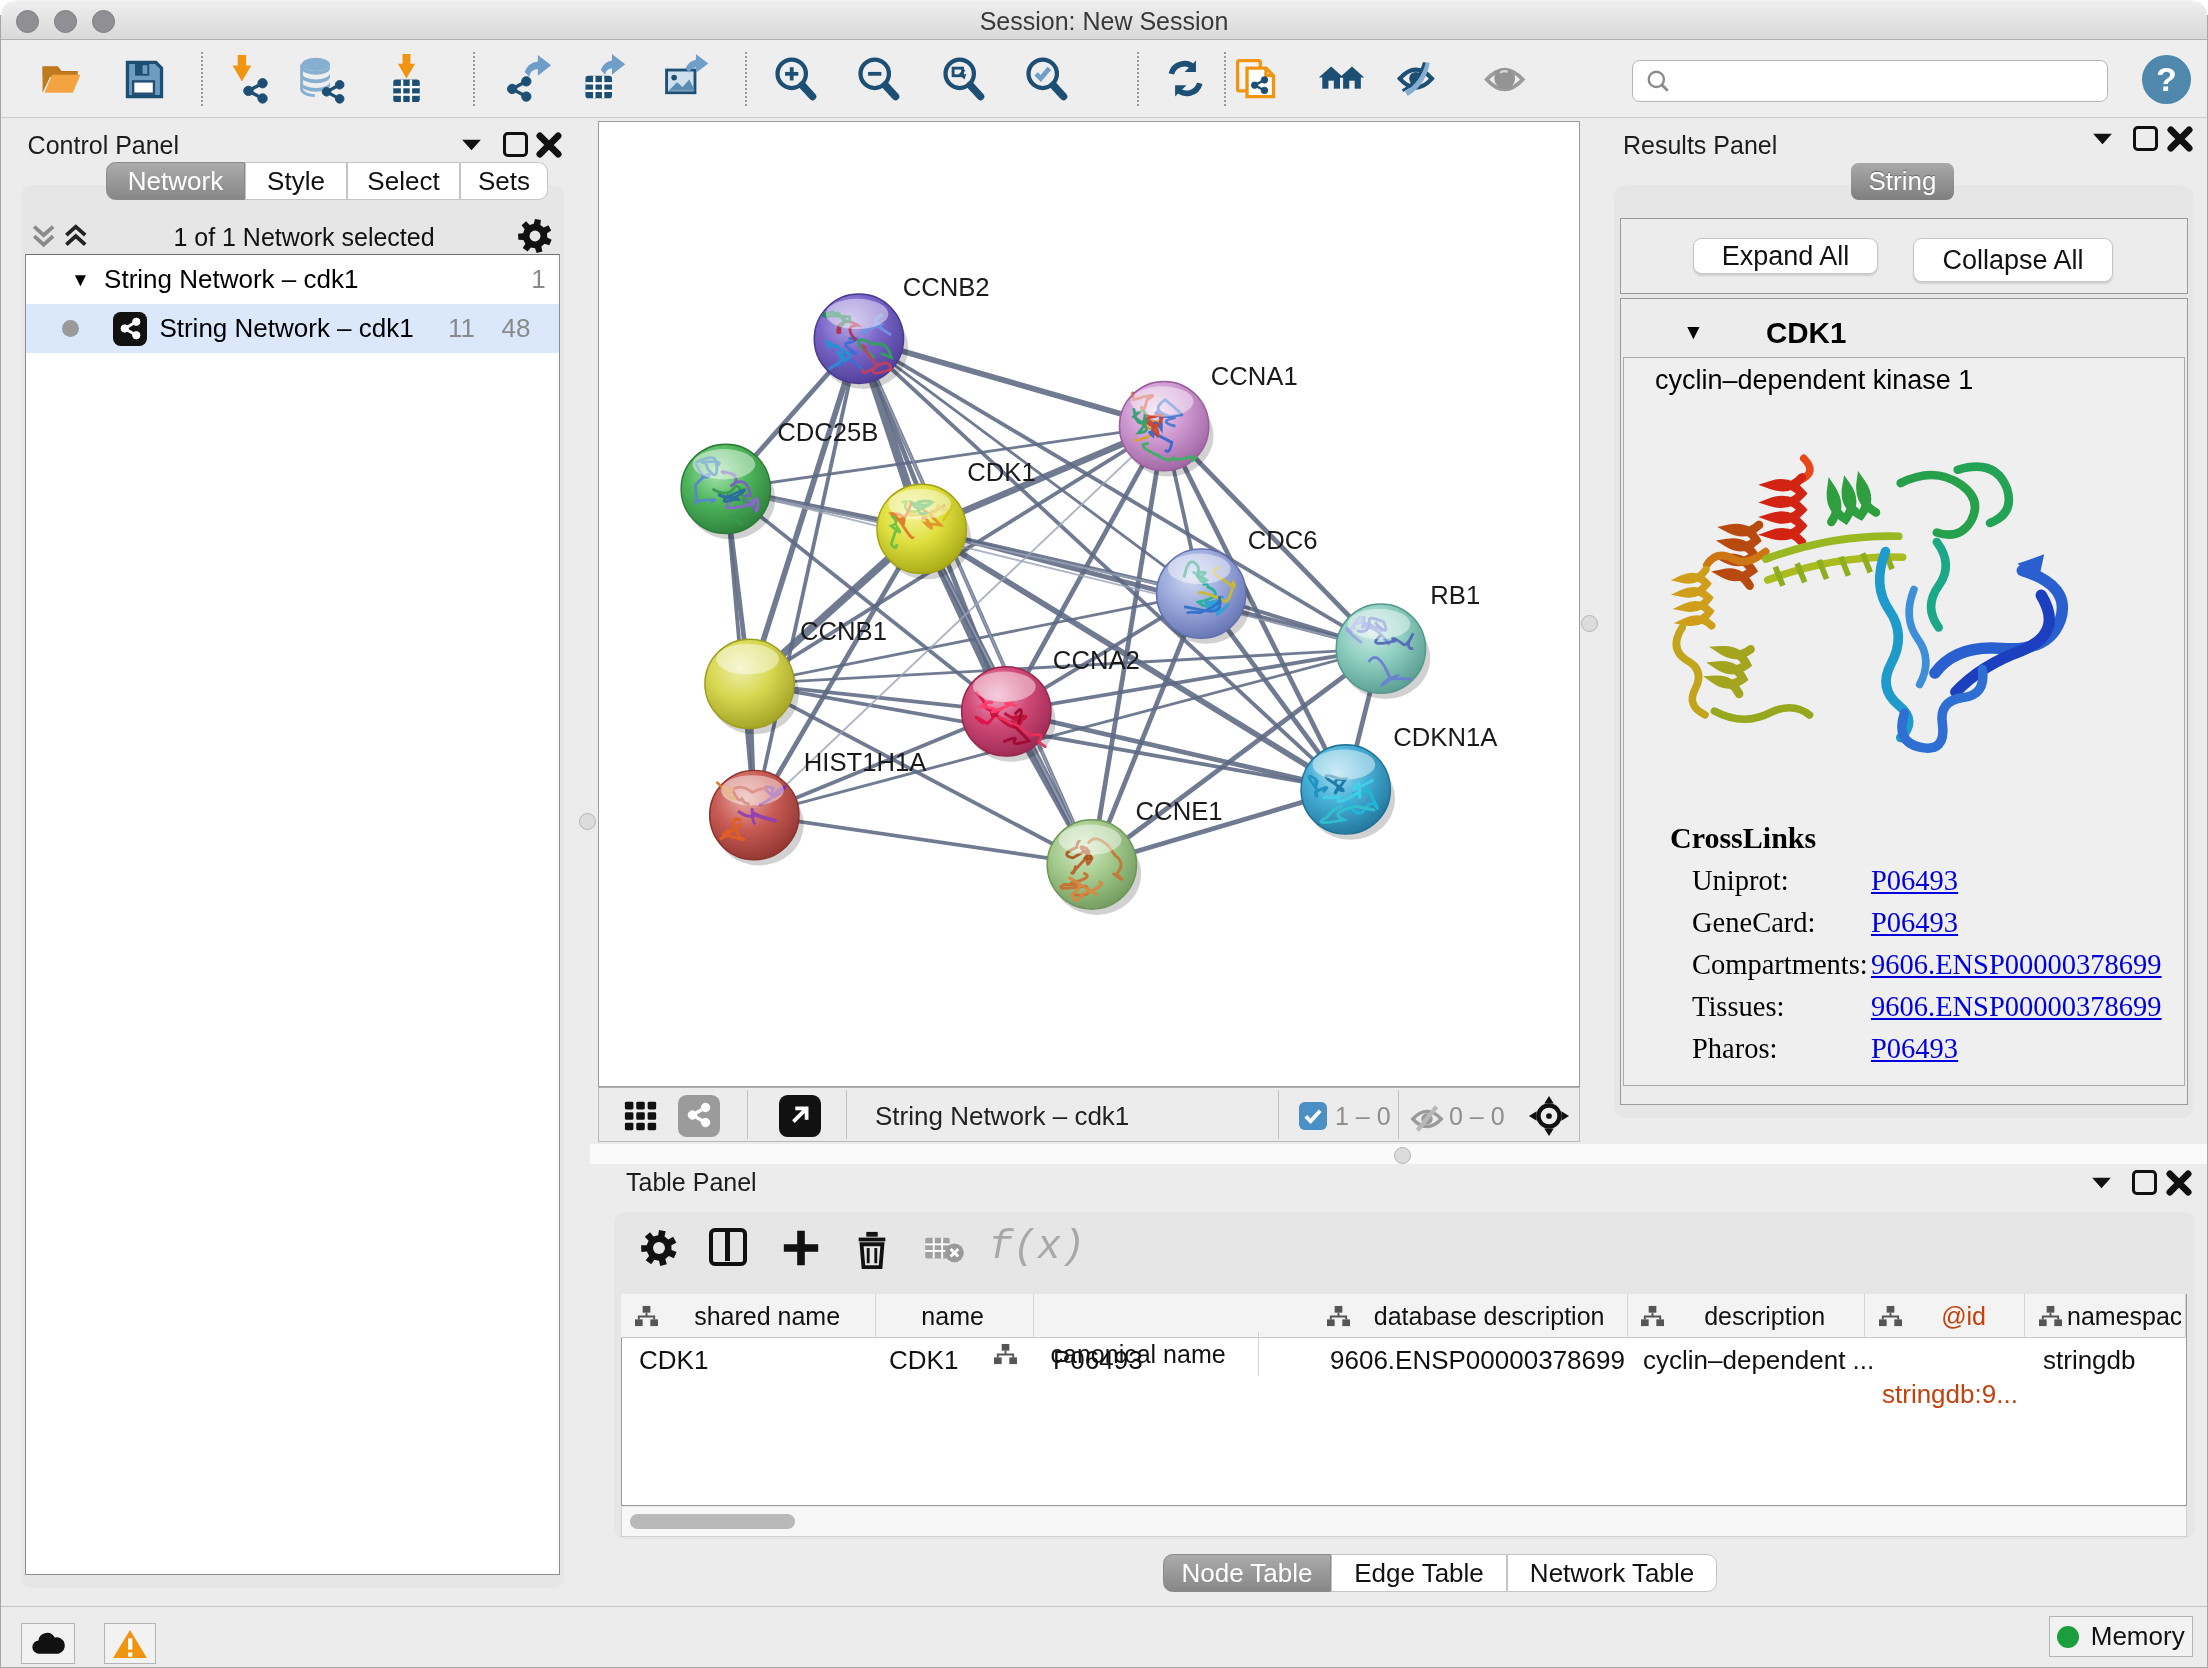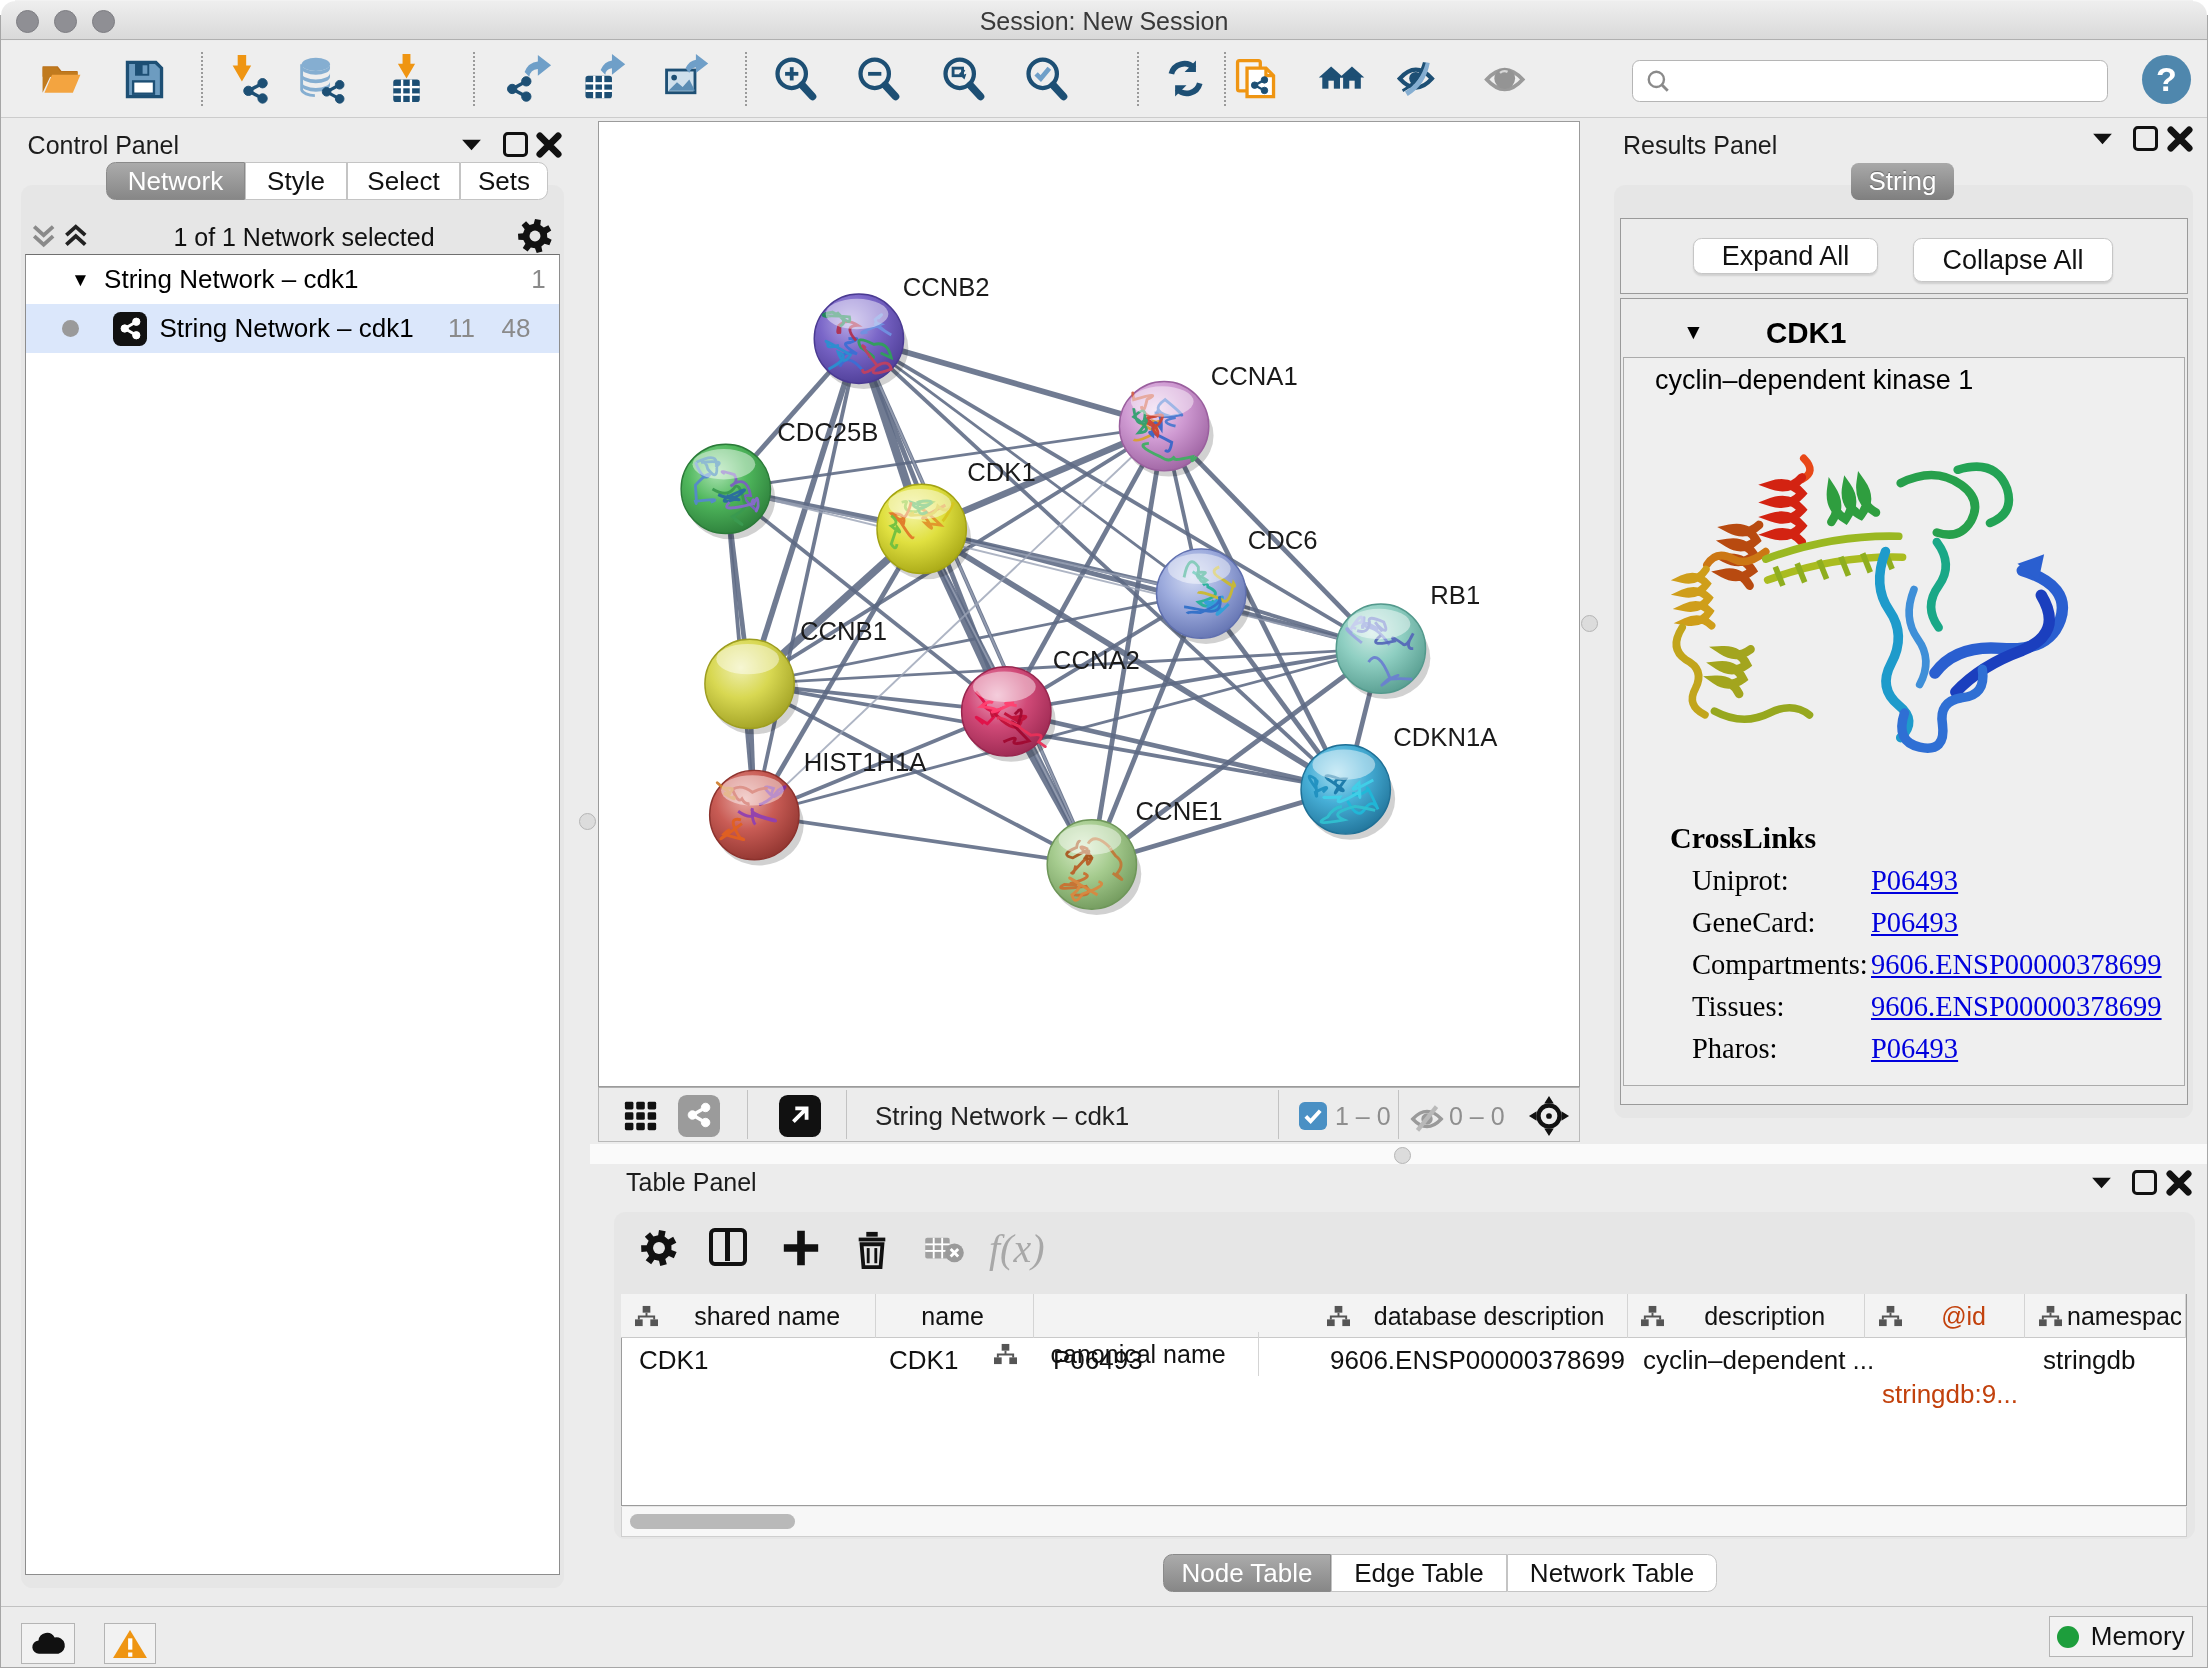--- a/index.html
+++ b/index.html
@@ -511,21 +511,21 @@
   </svg>
 <svg class="abs" style="left:923px; top:1234px" width="44" height="32" viewBox="0 0 46 34">
 <rect x="2" y="4" width="26" height="22" rx="2" fill="#a0a0a0"></rect>
 <line x1="2" y1="11" x2="28" y2="11" stroke="#fff" stroke-width="2"></line>
     <line x1="2" y1="18" x2="28" y2="18" stroke="#fff" stroke-width="2"></line>
 <line x1="11" y1="4" x2="11" y2="26" stroke="#fff" stroke-width="2"></line>
     <line x1="20" y1="4" x2="20" y2="26" stroke="#fff" stroke-width="2"></line>
 <circle cx="33" cy="20" r="10" fill="#9a9a9a"></circle>
     <path d="M29 16 l8 8 M37 16 l-8 8" stroke="#fff" stroke-width="3"></path>
   </svg>
-<div class="abs" style="left:989px; top:1225px; font-size:40px; color:#a8a8a8; font-family:Liberation Serif, serif; font-style:italic;">f(x)</div>
+<div class="abs" style="left:989px; top:1225px; font-size:40px; color:#a8a8a8; font-family:Liberation Mono, monospace; font-style:italic;">f(x)</div>
 <div class="abs" style="left:621px; top:1294px; width:1565px; height:44px; background:#f3f3f3; border-bottom:1px solid #c9c9c9;"></div>
 <div class="abs" style="left:621px; top:1294px; width:255px; height:44px; border-right:1.9px solid #d4d4d4; font-size:25px; color:#111; overflow:hidden;">
     <svg width="25" height="23" viewBox="0 0 26 24" style="position:absolute; left:13.3px; top:10.5px">
       <rect x="9" y="1" width="8" height="7" fill="#555"></rect>
       <rect x="1" y="15" width="8" height="7" fill="#555"></rect>
       <rect x="17" y="15" width="8" height="7" fill="#555"></rect>
       <path d="M13 8 v4 M5 15 v-3 h16 v3" fill="none" stroke="#555" stroke-width="2"></path>
     </svg>
     <span style="position:absolute; left:42px; right:3.8px; top:7.6px; text-align:center; white-space:nowrap; overflow:hidden;">shared name</span>
   </div>

